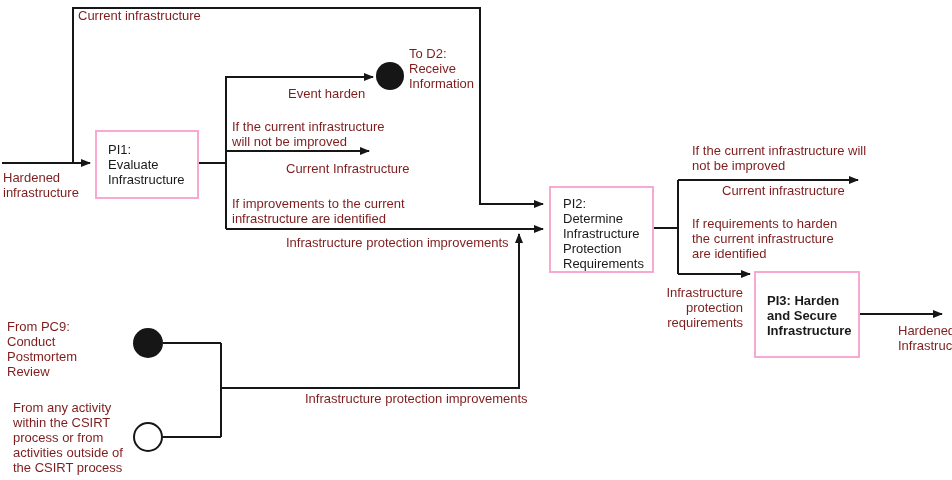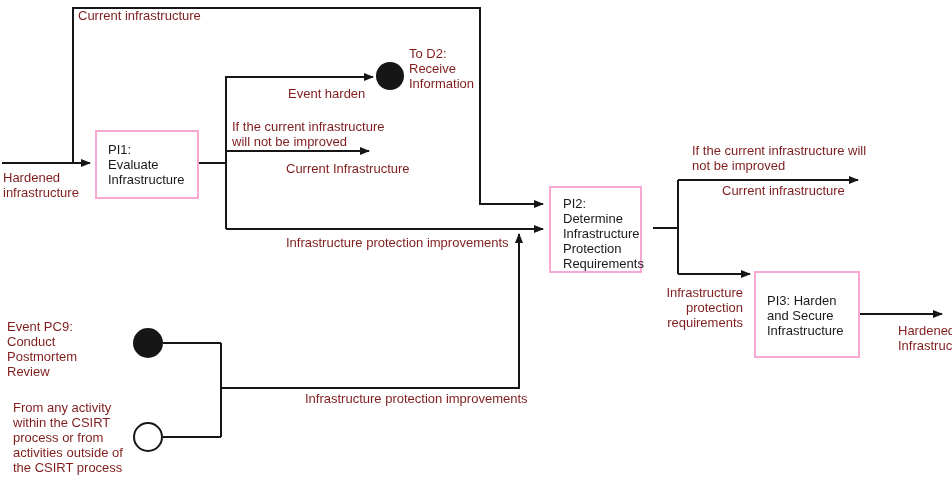--- a/index.html
+++ b/index.html
@@ -28,22 +28,22 @@
     position: absolute;
     box-sizing: border-box;
     border: 2px solid #f9a8d4;
     background: #ffffff;
     font-size: 13px;
     line-height: 15px;
     white-space: pre-line;
     color: #1a1a1a;
   }
   #box-pi1 { left: 95px;  top: 130px; width: 104px; height: 69px; padding: 10px 0 0 11px; }
-  #box-pi2 { left: 549px; top: 186px; width: 93px; height: 87px; padding: 8px 0 0 12px; }
-  #box-pi3 { left: 754px; top: 271px; width: 106px; height: 87px; padding: 20px 0 0 11px; }
+  #box-pi2 { left: 549px; top: 186px; width: 105px; height: 87px; padding: 8px 0 0 12px; }
+  #box-pi3 { left: 754px; top: 271px; width: 106px; height: 87px; padding: 20px 0 0 11px; font-weight: bold; }
 
   
   #lbl-top-loop        { left: 78px;  top: 8px;   }
   #lbl-input           { left: 3px;   top: 170px; }
   #lbl-incident-cond   { left: 232px; top: 27px;  }
   #lbl-event-reports   { left: 288px; top: 86px;  }
   #lbl-to-d2           { left: 409px; top: 46px;  }
   #lbl-notimp-pi1      { left: 232px; top: 119px; }
   #lbl-cur-infra-mid   { left: 286px; top: 161px; }
   #lbl-improve-cond    { left: 232px; top: 196px; }
@@ -112,28 +112,33 @@
   <div class="lbl" id="lbl-top-loop">Current infrastructure</div>
   <div class="lbl" id="lbl-input">Hardened
 infrastructure</div>
   <div class="lbl" id="lbl-event-reports">Event harden</div>
   <div class="lbl" id="lbl-to-d2">To D2:
 Receive
 Information</div>
   <div class="lbl" id="lbl-notimp-pi1">If the current infrastructure
 will not be improved</div>
   <div class="lbl" id="lbl-cur-infra-mid">Current Infrastructure</div>
+  <div class="lbl" id="lbl-improve-cond">If improvements to the current
+infrastructure are identified</div>
   <div class="lbl" id="lbl-improve-mid">Infrastructure protection improvements</div>
   <div class="lbl" id="lbl-notimp-pi2">If the current infrastructure will
 not be improved</div>
   <div class="lbl" id="lbl-cur-infra-right">Current infrastructure</div>
+  <div class="lbl" id="lbl-harden-cond">If requirements to harden
+the current infrastructure
+are identified</div>
   <div class="lbl right" id="lbl-req-flow">Infrastructure
 protection
 requirements</div>
-  <div class="lbl" id="lbl-from-pc9">Event PC9:
+  <div class="lbl" id="lbl-from-pc9">From PC9:
 Conduct
 Postmortem
 Review</div>
   <div class="lbl" id="lbl-from-any">From any activity
 within the CSIRT
 process or from
 activities outside of
 the CSIRT process</div>
   <div class="lbl" id="lbl-improve-bottom">Infrastructure protection improvements</div>
   <div class="lbl" id="lbl-hardened">Hardened

